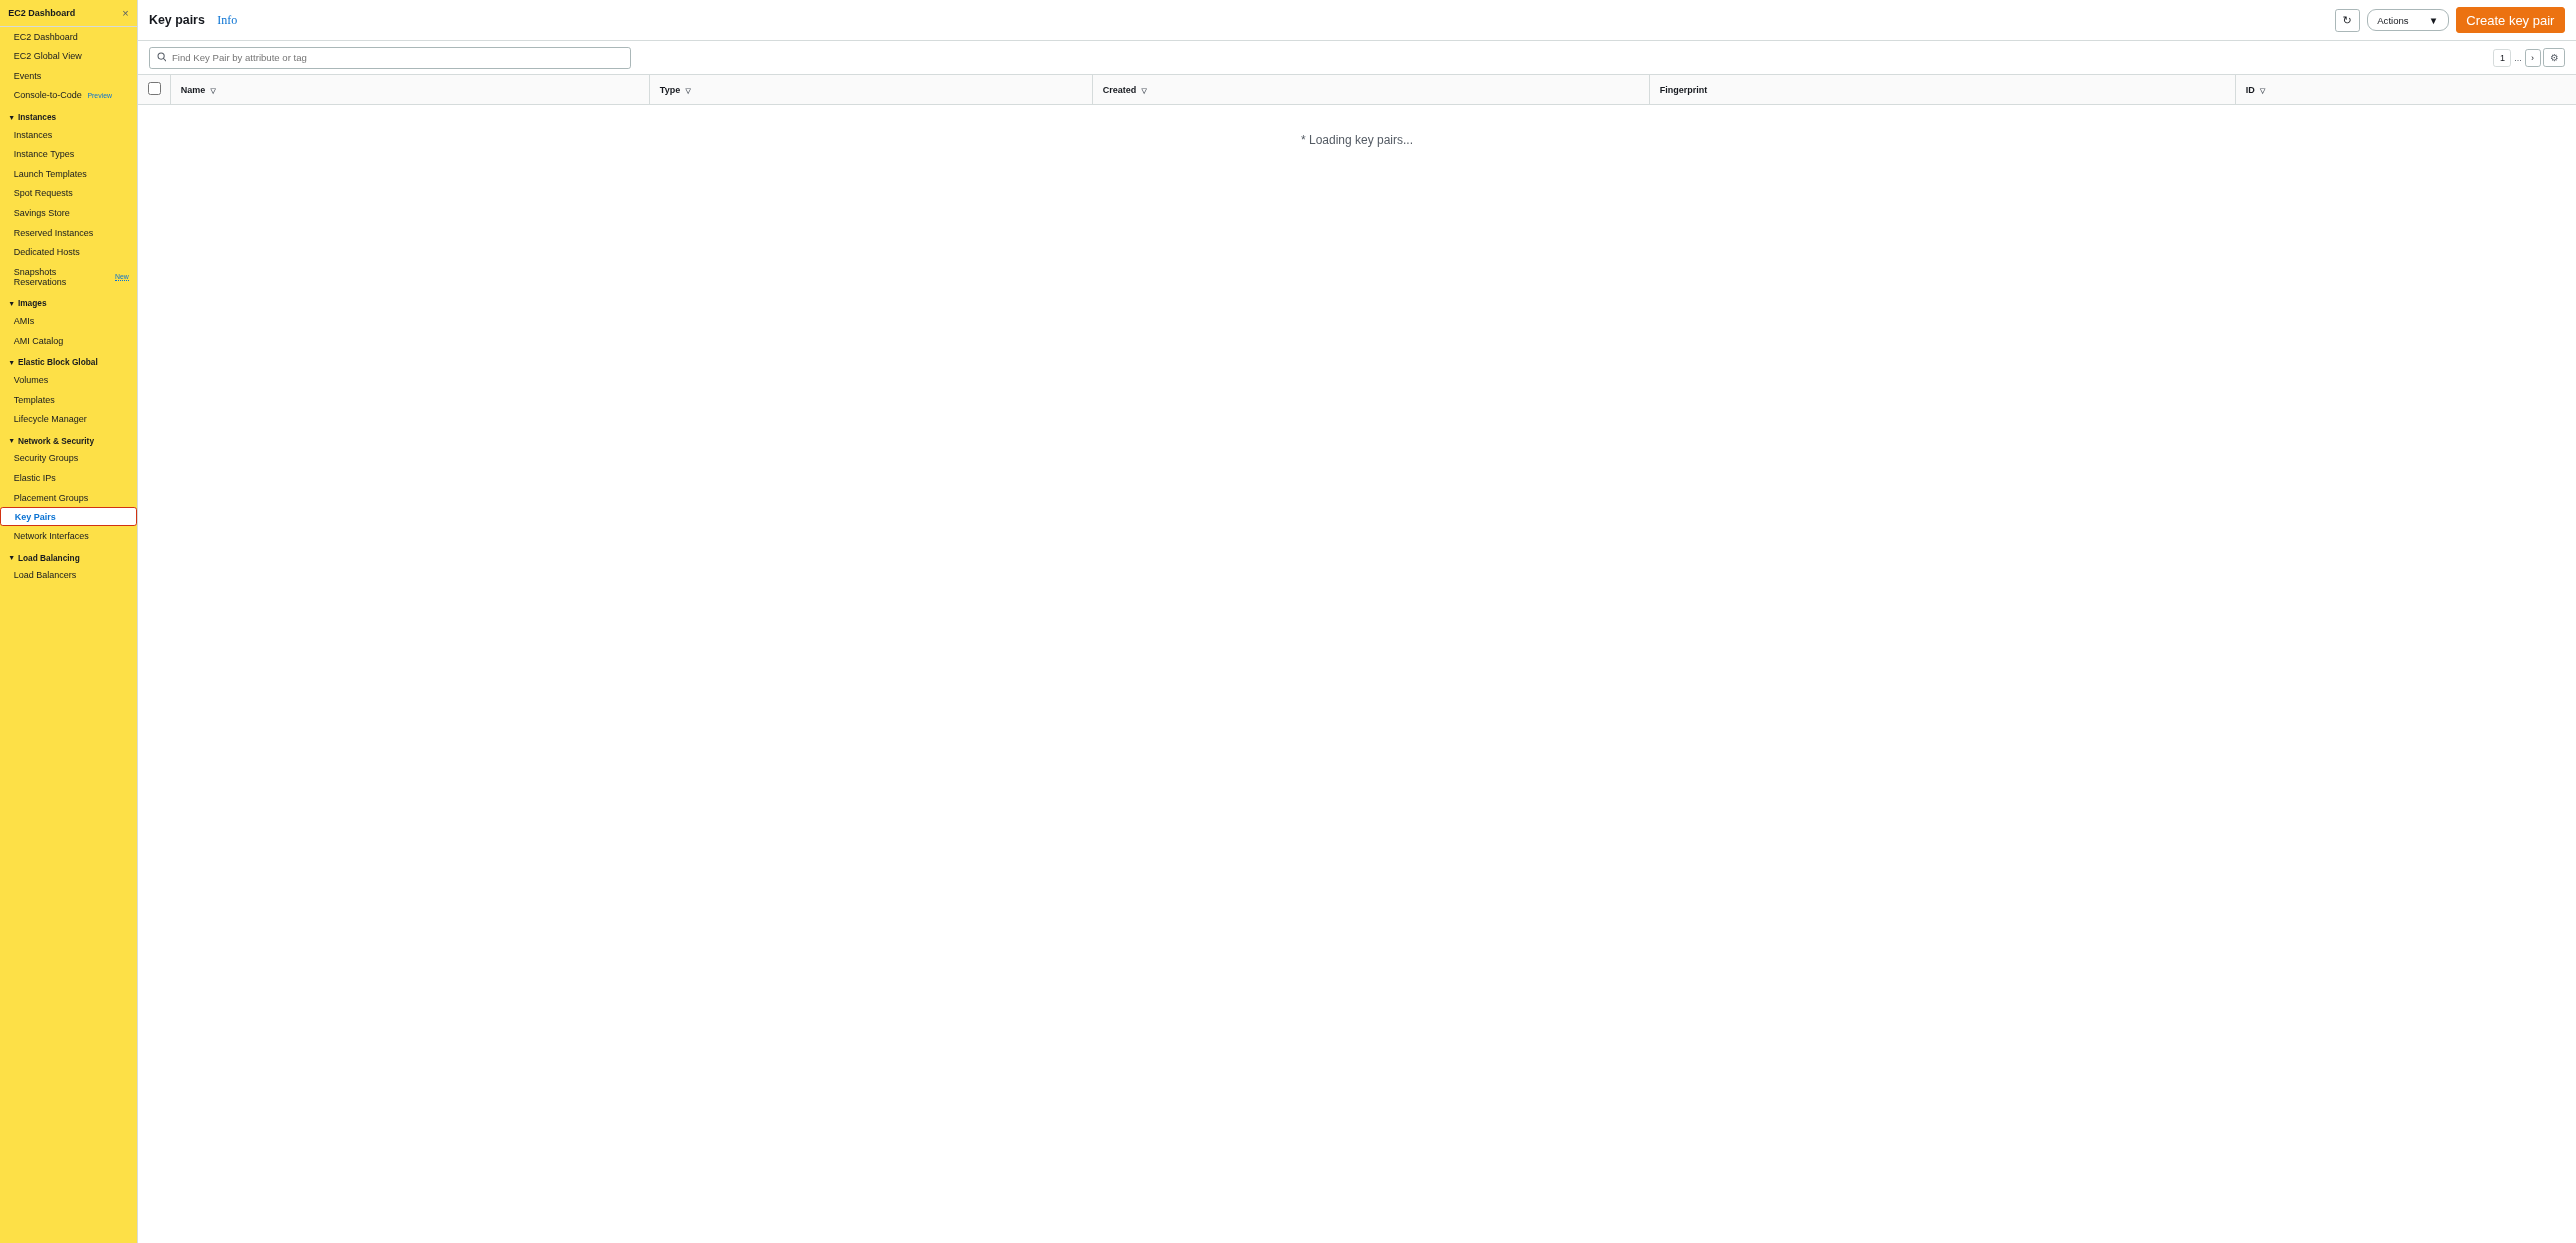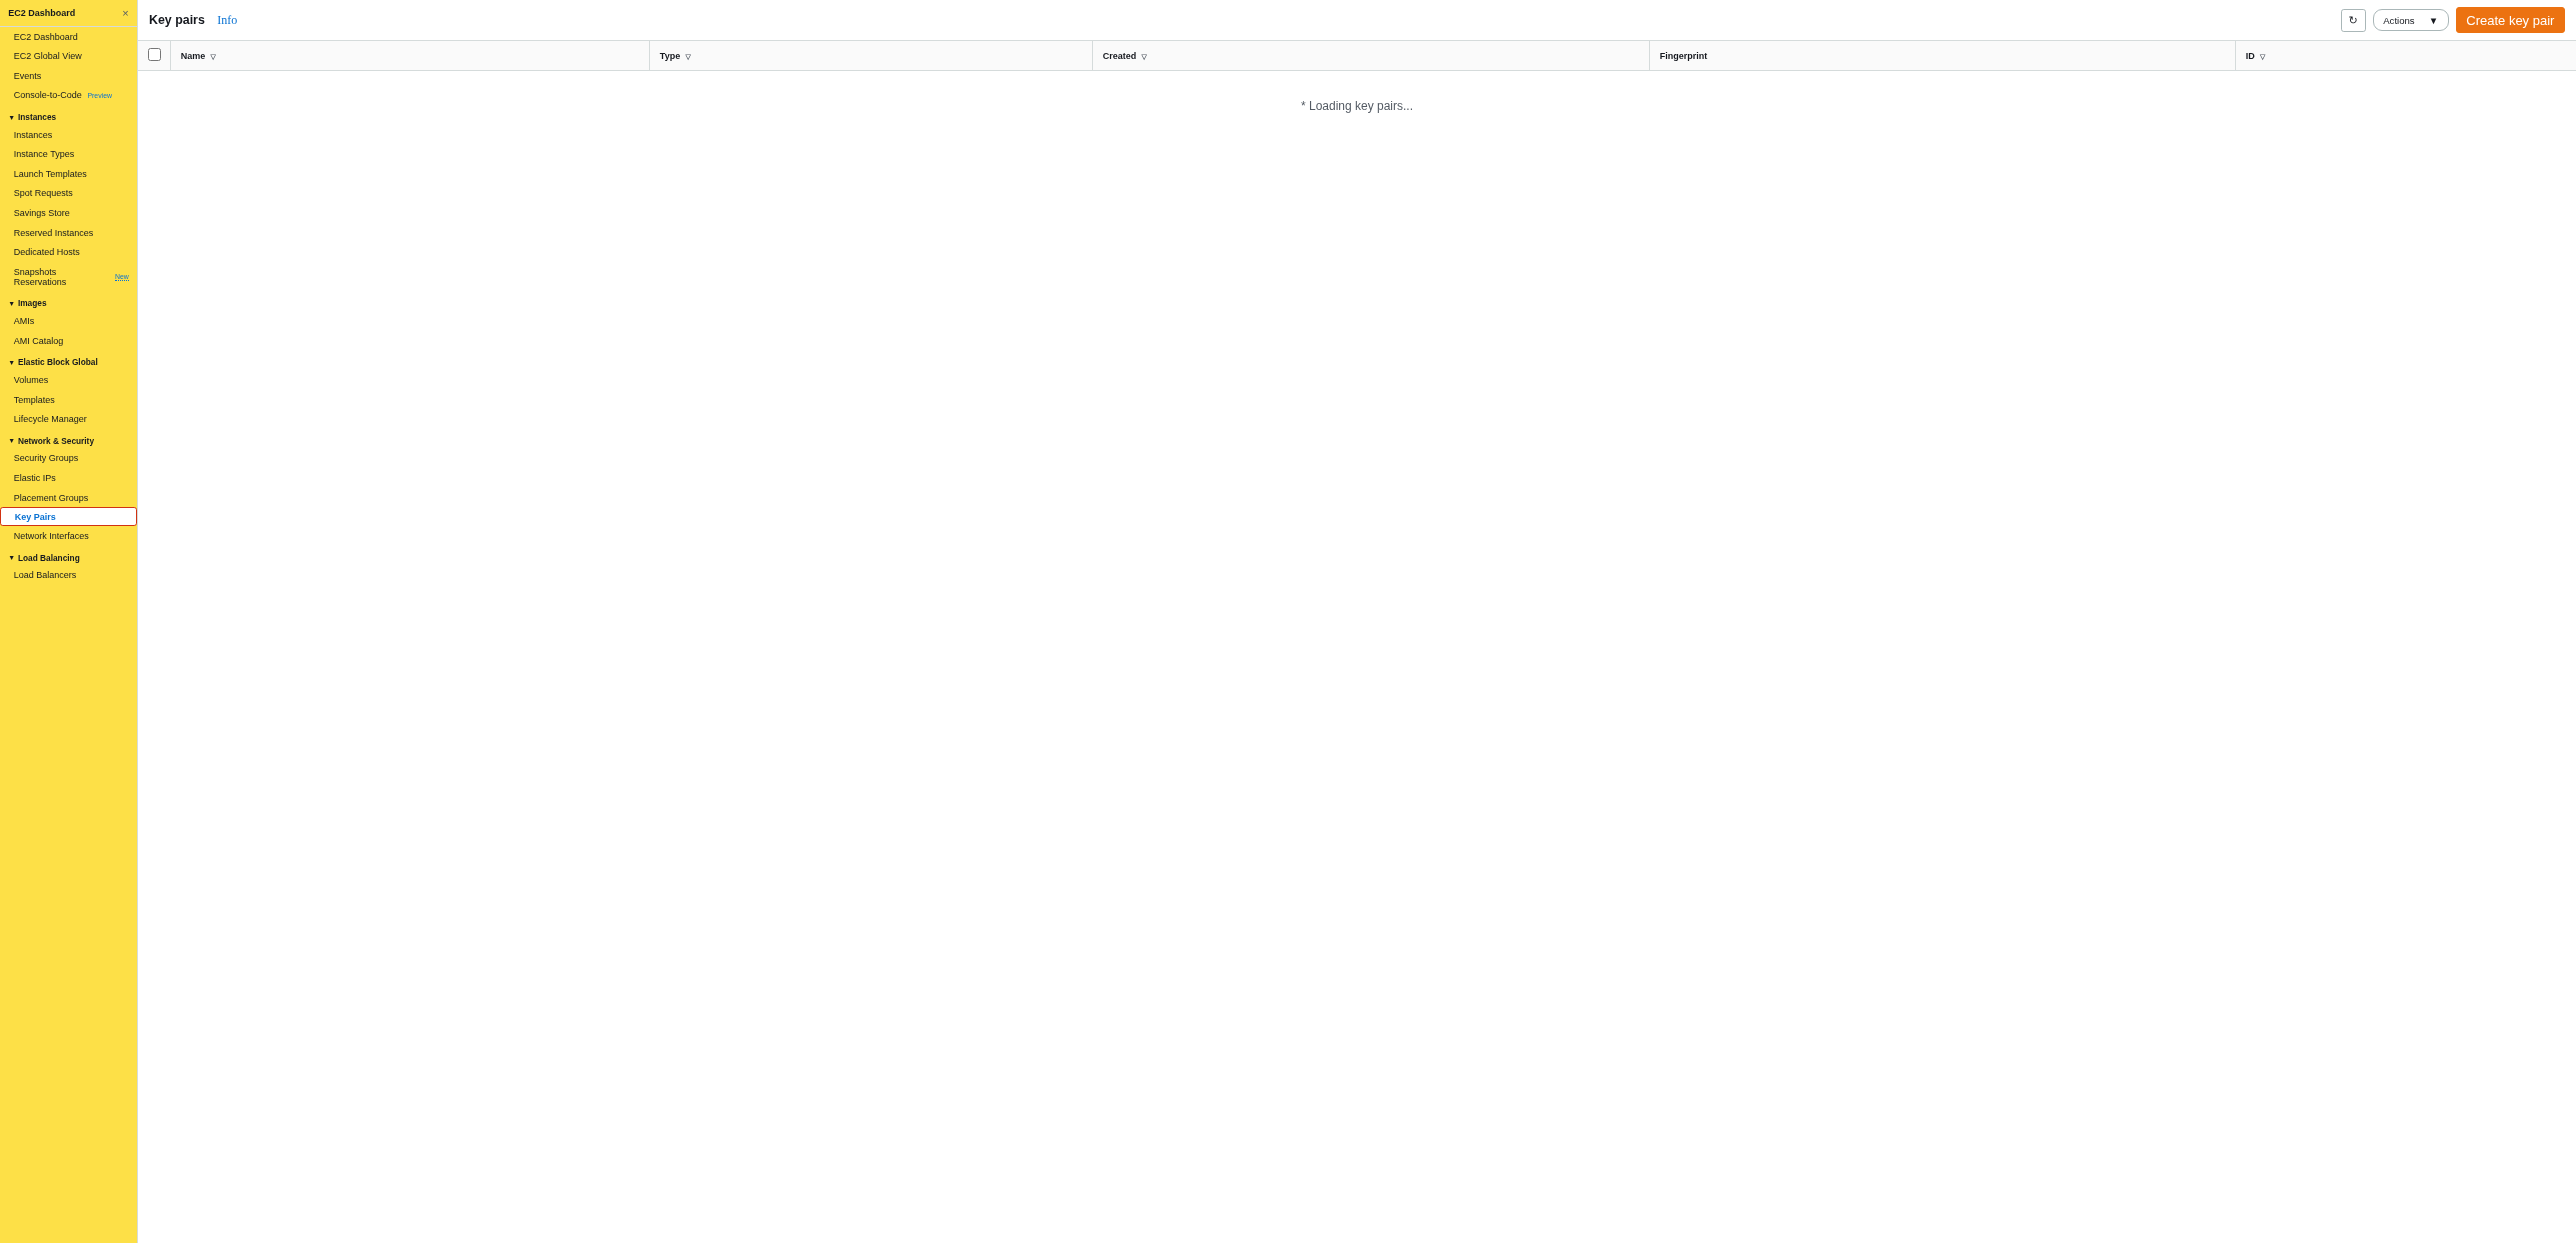--- a/index.html
+++ b/index.html
@@ -118,21 +118,21 @@
     .actions-btn {
       background: #fff;
       border: 0.7px solid #aab7b8;
       border-radius: 9px;
       padding: 4.8px 9.6px;
       cursor: pointer;
       color: #16191f;
       font-size: 9.6px;
       display: flex;
       align-items: flex-end;
-      gap: 14px;
+      gap: 20px;
     }
     .create-btn {
       background: #ec7211;
       border: 0.7px solid #ec7211;
       border-radius: 3px;
       padding: 4.8px 9.6px;
       cursor: pointer;
       color: #fff;
       font-size: 13px;
       font-weight: 400;
@@ -350,20 +350,37 @@
     <button class="refresh-btn">
       <span>↻</span>
     </button>
     <button class="actions-btn">
       <span>Actions</span>
       <span>▼</span>
     </button>
     <button class="create-btn">Create key pair</button>
   </div>
 
+  <div class="toolbar">
+    <div class="search-box">
+      <span class="search-icon">
+        <svg width="9.6" height="9.6" viewBox="0 0 14 14" fill="none" xmlns="http://www.w3.org/2000/svg">
+          <circle cx="6" cy="6" r="4.5" stroke="#545b64" stroke-width="1.5"></circle>
+          <line x1="9.5" y1="9.5" x2="13" y2="13" stroke="#545b64" stroke-width="1.5" stroke-linecap="round"></line>
+        </svg>
+      </span>
+      <input type="text" placeholder="Find Key Pair by attribute or tag" style="">
+    </div>
+    <div class="pagination">
+      <span class="page-num">1</span>
+      <span class="page-ellipsis">...</span>
+      <button class="page-arrow">›</button>
+      <button class="page-settings">⚙</button>
+    </div>
+  </div>
 
   <div class="table-container">
     <table>
       <thead>
         <tr>
           <th class="check-col">
             <input type="checkbox" style="">
           </th>
           <th>
             <span>Name</span>

